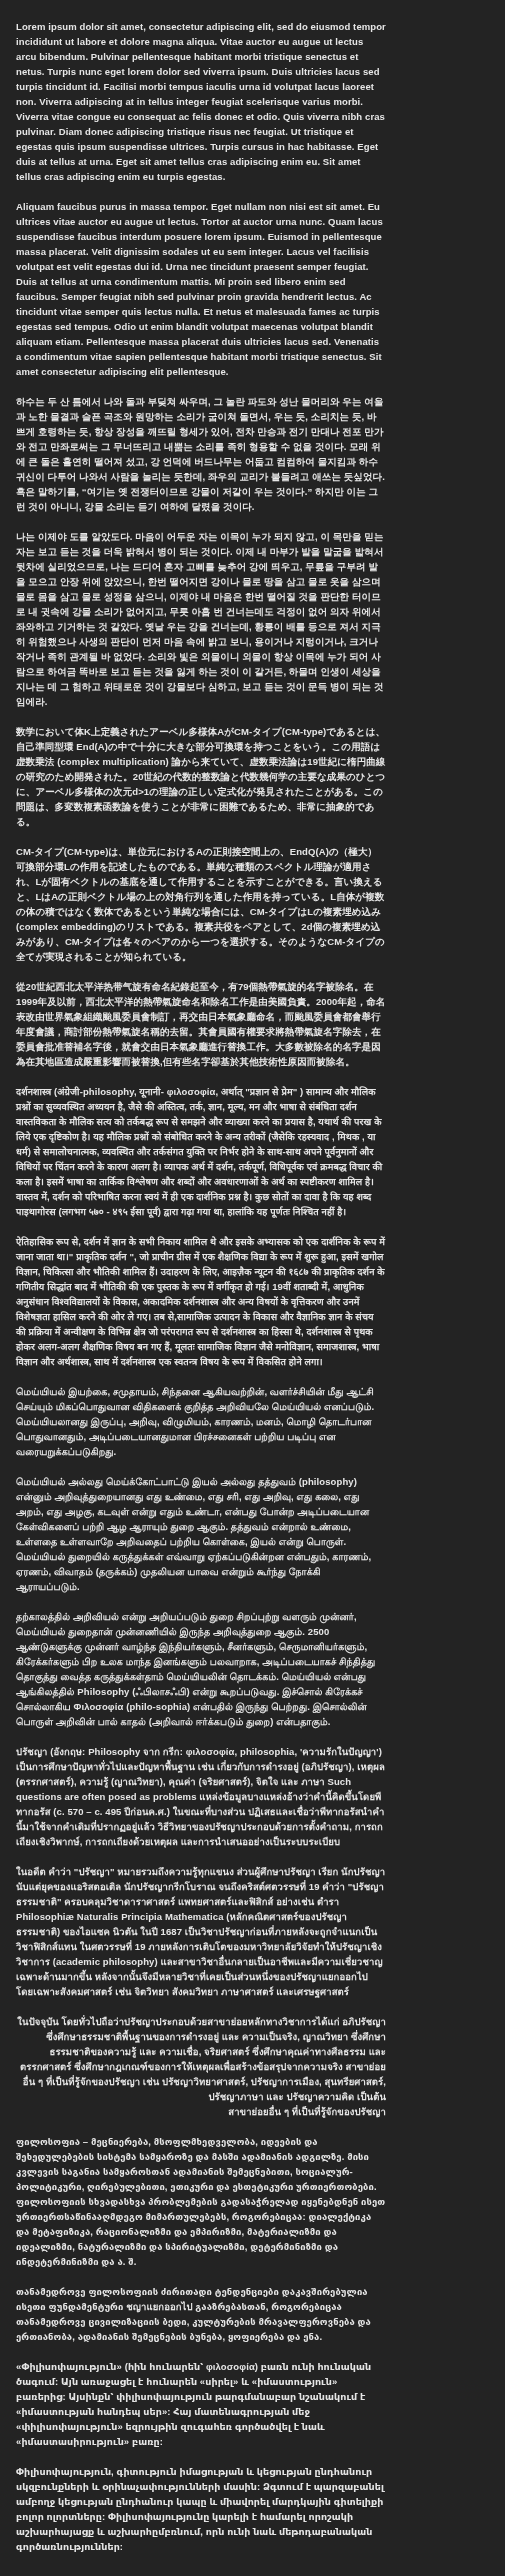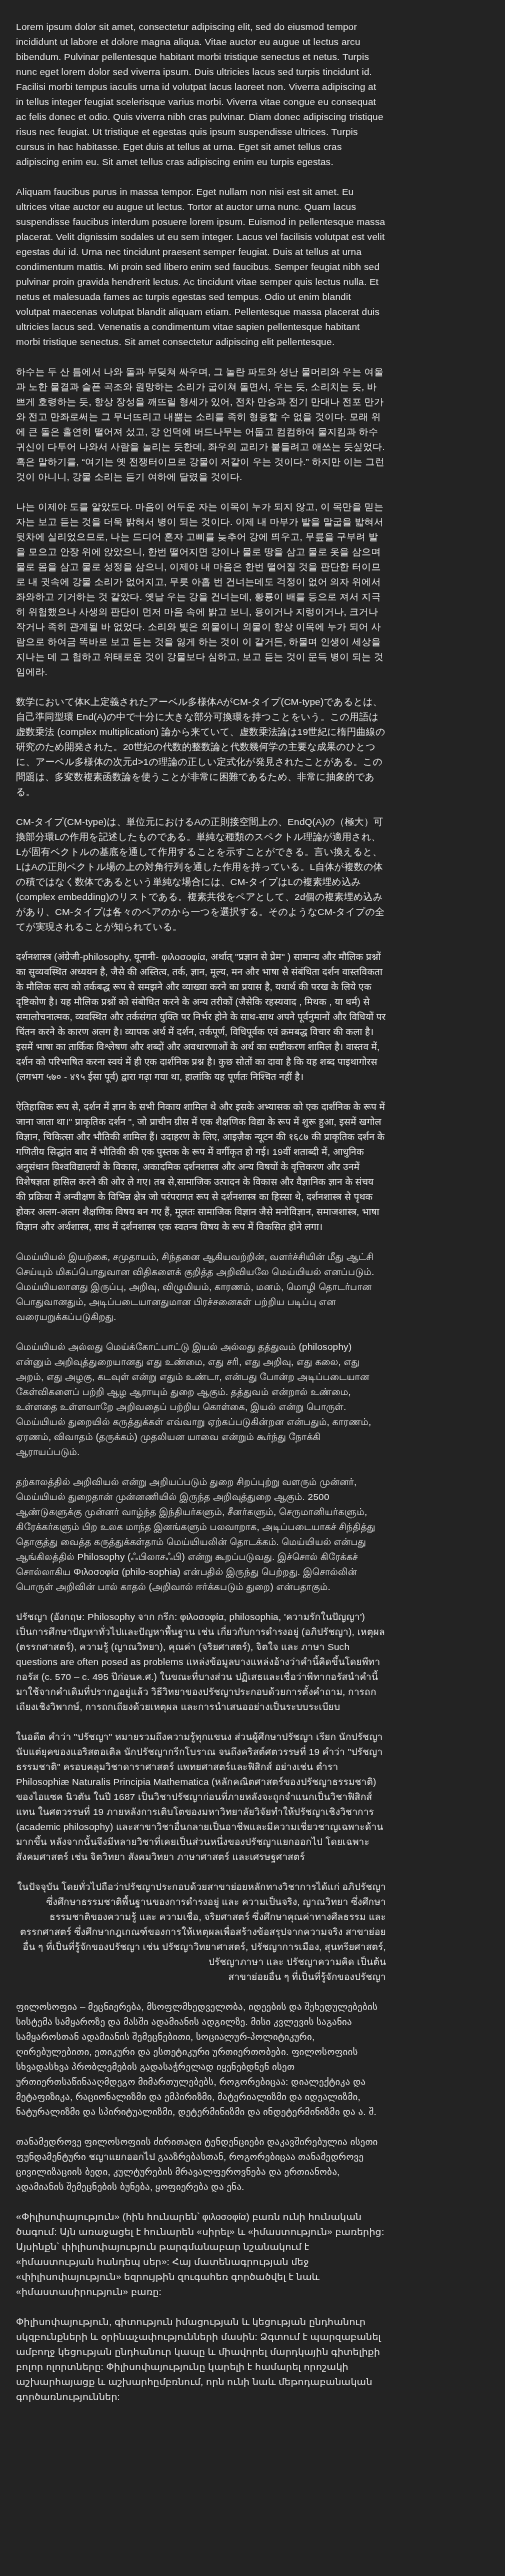--- a/index.html
+++ b/index.html
@@ -15,39 +15,41 @@
   .doc-page {
     box-sizing: border-box;
     width: 401px;
     padding: 19px 15px 0 16px;
     font-family: "Liberation Sans", "DejaVu Sans", sans-serif;
     font-size: 9.5px;
     line-height: 15px;
     color: #e6e6e6;
     text-align: left;
     letter-spacing: 0.1px;
+    font-weight: bold;
   }
   .doc-page p {
     margin: 0 0 15px 0;
   }
   .prewrap {
     white-space: pre-wrap;
     text-align: right;
   }
 </style>
 </head>
 <body>
 
 <div class="doc-page">
   <p>Lorem ipsum dolor sit amet, consectetur adipiscing elit, sed do eiusmod tempor incididunt ut labore et dolore magna aliqua. Vitae auctor eu augue ut lectus arcu bibendum. Pulvinar pellentesque habitant morbi tristique senectus et netus. Turpis nunc eget lorem dolor sed viverra ipsum. Duis ultricies lacus sed turpis tincidunt id. Facilisi morbi tempus iaculis urna id volutpat lacus laoreet non. Viverra adipiscing at in tellus integer feugiat scelerisque varius morbi. Viverra vitae congue eu consequat ac felis donec et odio. Quis viverra nibh cras pulvinar. Diam donec adipiscing tristique risus nec feugiat. Ut tristique et egestas quis ipsum suspendisse ultrices. Turpis cursus in hac habitasse. Eget duis at tellus at urna. Eget sit amet tellus cras adipiscing enim eu. Sit amet tellus cras adipiscing enim eu turpis egestas.</p>
   <p>Aliquam faucibus purus in massa tempor. Eget nullam non nisi est sit amet. Eu ultrices vitae auctor eu augue ut lectus. Tortor at auctor urna nunc. Quam lacus suspendisse faucibus interdum posuere lorem ipsum. Euismod in pellentesque massa placerat. Velit dignissim sodales ut eu sem integer. Lacus vel facilisis volutpat est velit egestas dui id. Urna nec tincidunt praesent semper feugiat. Duis at tellus at urna condimentum mattis. Mi proin sed libero enim sed faucibus. Semper feugiat nibh sed pulvinar proin gravida hendrerit lectus. Ac tincidunt vitae semper quis lectus nulla. Et netus et malesuada fames ac turpis egestas sed tempus. Odio ut enim blandit volutpat maecenas volutpat blandit aliquam etiam. Pellentesque massa placerat duis ultricies lacus sed. Venenatis a condimentum vitae sapien pellentesque habitant morbi tristique senectus. Sit amet consectetur adipiscing elit pellentesque.</p>
   <p>하수는 두 산 틈에서 나와 돌과 부딪쳐 싸우며, 그 놀란 파도와 성난 물머리와 우는 여울과 노한 물결과 슬픈 곡조와 원망하는 소리가 굽이쳐 돌면서, 우는 듯, 소리치는 듯, 바쁘게 호령하는 듯, 항상 장성을 깨뜨릴 형세가 있어, 전차 만승과 전기 만대나 전포 만가와 전고 만좌로써는 그 무너뜨리고 내뿜는 소리를 족히 형용할 수 없을 것이다. 모래 위에 큰 돌은 홀연히 떨어져 섰고, 강 언덕에 버드나무는 어둡고 컴컴하여 물지킴과 하수 귀신이 다투어 나와서 사람을 놀리는 듯한데, 좌우의 교리가 붙들려고 애쓰는 듯싶었다. 혹은 말하기를, “여기는 옛 전쟁터이므로 강물이 저같이 우는 것이다.” 하지만 이는 그런 것이 아니니, 강물 소리는 듣기 여하에 달렸을 것이다.</p>
   <p>나는 이제야 도를 알았도다. 마음이 어두운 자는 이목이 누가 되지 않고, 이 목만을 믿는 자는 보고 듣는 것을 더욱 밝혀서 병이 되는 것이다. 이제 내 마부가 발을 말굽을 밟혀서 뒷차에 실리었으므로, 나는 드디어 혼자 고삐를 늦추어 강에 띄우고, 무릎을 구부려 발을 모으고 안장 위에 앉았으니, 한번 떨어지면 강이나 물로 땅을 삼고 물로 옷을 삼으며 물로 몸을 삼고 물로 성정을 삼으니, 이제야 내 마음은 한번 떨어질 것을 판단한 터이므로 내 귓속에 강물 소리가 없어지고, 무릇 아홉 번 건너는데도 걱정이 없어 의자 위에서 좌와하고 기거하는 것 같았다. 옛날 우는 강을 건너는데, 황룡이 배를 등으로 져서 지극히 위험했으나 사생의 판단이 먼저 마음 속에 밝고 보니, 용이거나 지렁이거나, 크거나 작거나 족히 관계될 바 없었다. 소리와 빛은 외물이니 외물이 항상 이목에 누가 되어 사람으로 하여금 똑바로 보고 듣는 것을 잃게 하는 것이 이 같거든, 하물며 인생이 세상을 지나는 데 그 험하고 위태로운 것이 강물보다 심하고, 보고 듣는 것이 문득 병이 되는 것임에라.</p>
   <p>数学において体K上定義されたアーベル多様体AがCM-タイプ(CM-type)であるとは、自己準同型環 End(A)の中で十分に大きな部分可換環を持つことをいう。この用語は虚数乗法 (complex multiplication) 論から来ていて、虚数乗法論は19世紀に楕円曲線の研究のため開発された。20世紀の代数的整数論と代数幾何学の主要な成果のひとつに、アーベル多様体の次元d&gt;1の理論の正しい定式化が発見されたことがある。この問題は、多変数複素函数論を使うことが非常に困難であるため、非常に抽象的である。</p>
   <p>CM-タイプ(CM-type)は、単位元におけるAの正則接空間上の、EndQ(A)の（極大）可換部分環Lの作用を記述したものである。単純な種類のスペクトル理論が適用され、Lが固有ベクトルの基底を通して作用することを示すことができる。言い換えると、LはAの正則ベクトル場の上の対角行列を通した作用を持っている。L自体が複数の体の積ではなく数体であるという単純な場合には、CM-タイプはLの複素埋め込み(complex embedding)のリストである。複素共役をペアとして、2d個の複素埋め込みがあり、CM-タイプは各々のペアのから一つを選択する。そのようなCM-タイプの全てが実現されることが知られている。</p>
+  <p>從20世紀西北太平洋热带气旋有命名紀錄起至今，有79個熱帶氣旋的名字被除名。在1999年及以前，西北太平洋的熱帶氣旋命名和除名工作是由美國負責。2000年起，命名表改由世界氣象組織颱風委員會制訂，再交由日本氣象廳命名，而颱風委員會都會舉行年度會議，商討部份熱帶氣旋名稱的去留。其會員國有權要求將熱帶氣旋名字除去，在委員會批准替補名字後，就會交由日本氣象廳進行替換工作。大多數被除名的名字是因為在其地區造成嚴重影響而被替換,但有些名字卻基於其他技術性原因而被除名。</p>
   <p>दर्शनशास्त्र (अंग्रेजी-philosophy, यूनानी- φιλοσοφία, अर्थात् "प्रज्ञान से प्रेम" ) सामान्य और मौलिक प्रश्नों का सुव्यवस्थित अध्ययन है, जैसे की अस्तित्व, तर्क, ज्ञान, मूल्य, मन और भाषा से संबंधिता दर्शन वास्तविकता के मौलिक सत्य को तर्कबद्ध रूप से समझने और व्याख्या करने का प्रयास है, यथार्थ की परख के लिये एक दृष्टिकोण है। यह मौलिक प्रश्नों को संबोधित करने के अन्य तरीकों (जैसेकि रहस्यवाद , मिथक , या धर्म) से समालोचनात्मक, व्यवस्थित और तर्कसंगत युक्ति पर निर्भर होने के साथ-साथ अपने पूर्वनुमानों और विधियों पर चिंतन करने के कारण अलग है। व्यापक अर्थ में दर्शन, तर्कपूर्ण, विधिपूर्वक एवं क्रमबद्ध विचार की कला है। इसमें भाषा का तार्किक विश्लेषण और शब्दों और अवधारणाओं के अर्थ का स्पष्टीकरण शामिल है। वास्तव में, दर्शन को परिभाषित करना स्वयं में ही एक दार्शनिक प्रश्न है। कुछ सोतों का दावा है कि यह शब्द पाइथागोरस (लगभग ५७० - ४९५ ईसा पूर्व) द्वारा गढ़ा गया था, हालांकि यह पूर्णतः निश्चित नहीं है।</p>
   <p>ऐतिहासिक रूप से, दर्शन में ज्ञान के सभी निकाय शामिल थे और इसके अभ्यासक को एक दार्शनिक के रूप में जाना जाता था।" प्राकृतिक दर्शन ", जो प्राचीन ग्रीस में एक शैक्षणिक विद्या के रूप में शुरू हुआ, इसमें खगोल विज्ञान, चिकित्सा और भौतिकी शामिल हैं। उदाहरण के लिए, आइज़ैक न्यूटन  की १६८७ की प्राकृतिक दर्शन के गणितीय सिद्धांत बाद में भौतिकी की एक पुस्तक के रूप में वर्गीकृत हो गई। 19वीं शताब्दी में, आधुनिक अनुसंधान विश्वविद्यालयों के विकास, अकादमिक दर्शनशास्त्र और अन्य विषयों के वृत्तिकरण और उनमें विशेषज्ञता हासिल करने की ओर ले गए। तब से,सामाजिक उत्पादन के विकास और वैज्ञानिक ज्ञान के संचय की प्रक्रिया में अन्वीक्षण के विभिन्न क्षेत्र जो परंपरागत रूप से दर्शनशास्त्र का हिस्सा थे, दर्शनशास्त्र से पृथक होकर अलग-अलग शैक्षणिक विषय बन गए हैं, मूलतः सामाजिक विज्ञान जैसे  मनोविज्ञान, समाजशास्त्र, भाषा विज्ञान और अर्थशास्त्र, साथ में दर्शनशास्त्र एक स्वतन्त्र विषय के रूप में विकसित होने लगा।</p>
   <p>மெய்யியல் இயற்கை, சமுதாயம், சிந்தனை ஆகியவற்றின், வளர்ச்சியின் மீது ஆட்சி செய்யும் மிகப்பொதுவான விதிகளைக் குறித்த அறிவியலே மெய்யியல் எனப்படும். மெய்யியலானது இருப்பு, அறிவு, விழுமியம், காரணம், மனம், மொழி தொடர்பான பொதுவானதும், அடிப்படையானதுமான பிரச்சனைகள் பற்றிய படிப்பு என வரையறுக்கப்படுகிறது.</p>
   <p>மெய்யியல் அல்லது மெய்க்கோட்பாட்டு இயல் அல்லது தத்துவம் (philosophy) என்னும் அறிவுத்துறையானது எது உண்மை, எது சரி, எது அறிவு, எது கலை, எது அறம், எது அழகு, கடவுள் என்று எதும் உண்டா, என்பது போன்ற அடிப்படையான கேள்விகளைப் பற்றி ஆழ ஆராயும் துறை ஆகும். தத்துவம் என்றால் உண்மை, உள்ளதை உள்ளவாறே அறிவதைப் பற்றிய கொள்கை, இயல் என்று பொருள். மெய்யியல் துறையில் கருத்துக்கள் எவ்வாறு ஏற்கப்படுகின்றன என்பதும், காரணம், ஏரணம், விவாதம் (தருக்கம்) முதலியன யாவை என்றும் கூர்ந்து நோக்கி ஆராயப்படும்.</p>
   <p>தற்காலத்தில் அறிவியல் என்று அறியப்படும் துறை சிறப்புற்று வளரும் முன்னர், மெய்யியல் துறைதான் முன்னணியில் இருந்த அறிவுத்துறை ஆகும். 2500 ஆண்டுகளுக்கு முன்னர் வாழ்ந்த இந்தியர்களும், சீனர்களும், செருமானியர்களும், கிரேக்கர்களும் பிற உலக மாந்த இனங்களும் பலவாறாக, அடிப்படையாகச் சிந்தித்து தொகுத்து வைத்த கருத்துக்கள்தாம் மெய்யியலின் தொடக்கம். மெய்யியல் என்பது ஆங்கிலத்தில் Philosophy (ஃபிலாசஃபி) என்று கூறப்படுவது. இச்சொல் கிரேக்கச் சொல்லாகிய Φιλοσοφία (philo-sophia) என்பதில் இருந்து பெற்றது. இசொல்லின் பொருள் அறிவின் பால் காதல் (அறிவால் ஈர்க்கபடும் துறை) என்பதாகும்.</p>
   <p>ปรัชญา (อังกฤษ: Philosophy จาก กรีก: φιλοσοφία, philosophia, 'ความรักในปัญญา') เป็นการศึกษาปัญหาทั่วไปและปัญหาพื้นฐาน เช่น เกี่ยวกับการดำรงอยู่ (อภิปรัชญา), เหตุผล (ตรรกศาสตร์), ความรู้ (ญาณวิทยา), คุณค่า (จริยศาสตร์), จิตใจ และ ภาษา Such questions are often posed as problems แหล่งข้อมูลบางแหล่งอ้างว่าคำนี้คิดขึ้นโดยพีทากอรัส (c. 570 – c. 495 ปีก่อนค.ศ.) ในขณะที่บางส่วน ปฏิเสธและเชื่อว่าพีทากอรัสนำคำนี้มาใช้จากคำเดิมที่ปรากฏอยู่แล้ว วิธีวิทยาของปรัชญาประกอบด้วยการตั้งคำถาม, การถกเถียงเชิงวิพากษ์, การถกเถียงด้วยเหตุผล และการนำเสนออย่างเป็นระบบระเบียบ</p>
   <p>ในอดีต คำว่า "ปรัชญา" หมายรวมถึงความรู้ทุกแขนง ส่วนผู้ศึกษาปรัชญา เรียก นักปรัชญา นับแต่ยุคของแอริสตอเติล นักปรัชญากรีกโบราณ จนถึงคริสต์ศตวรรษที่ 19 คำว่า "ปรัชญาธรรมชาติ" ครอบคลุมวิชาดาราศาสตร์ แพทยศาสตร์และฟิสิกส์ อย่างเช่น ตำรา Philosophiæ Naturalis Principia Mathematica (หลักคณิตศาสตร์ของปรัชญาธรรมชาติ) ของไอแซค นิวตัน ในปี 1687 เป็นวิชาปรัชญาก่อนที่ภายหลังจะถูกจำแนกเป็นวิชาฟิสิกส์แทน ในศตวรรษที่ 19 ภายหลังการเติบโตของมหาวิทยาลัยวิจัยทำให้ปรัชญาเชิงวิชาการ (academic philosophy) และสาขาวิชาอื่นกลายเป็นอาชีพและมีความเชี่ยวชาญเฉพาะด้านมากขึ้น หลังจากนั้นจึงมีหลายวิชาที่เคยเป็นส่วนหนึ่งของปรัชญาแยกออกไป โดยเฉพาะสังคมศาสตร์ เช่น จิตวิทยา สังคมวิทยา ภาษาศาสตร์ และเศรษฐศาสตร์</p>
   <p class="prewrap">ในปัจจุบัน โดยทั่วไปถือว่าปรัชญาประกอบด้วยสาขาย่อยหลักทางวิชาการได้แก่ อภิปรัชญา ซึ่งศึกษาธรรมชาติพื้นฐานของการดำรงอยู่ และ ความเป็นจริง, ญาณวิทยา ซึ่งศึกษาธรรมชาติของความรู้ และ ความเชื่อ, จริยศาสตร์ ซึ่งศึกษาคุณค่าทางศีลธรรม และ ตรรกศาสตร์ ซึ่งศึกษากฎเกณฑ์ของการให้เหตุผลเพื่อสร้างข้อสรุปจากความจริง สาขาย่อยอื่น ๆ ที่เป็นที่รู้จักของปรัชญา เช่น ปรัชญาวิทยาศาสตร์, ปรัชญาการเมือง, สุนทรียศาสตร์, ปรัชญาภาษา และ ปรัชญาความคิด เป็นต้น
 สาขาย่อยอื่น ๆ ที่เป็นที่รู้จักของปรัชญา</p>
   <p>ფილოსოფია – მეცნიერება, მსოფლმხედველობა, იდეების და შეხედულებების სისტემა სამყაროზე და მასში ადამიანის ადგილზე. მისი კვლევის საგანია სამყაროსთან ადამიანის შემეცნებითი, სოციალურ-პოლიტიკური, ღირებულებითი, ეთიკური და ესთეტიკური ურთიერთობები. ფილოსოფიის სხვადასხვა პრობლემების გადასაჭრელად იყენებდნენ ისეთ ურთიერთსაწინააღმდეგო მიმართულებებს, როგორებიცაა: დიალექტიკა და მეტაფიზიკა, რაციონალიზმი და ემპირიზმი, მატერიალიზმი და იდეალიზმი, ნატურალიზმი და სპირიტუალიზმი, დეტერმინიზმი და ინდეტერმინიზმი და ა. შ.</p>

